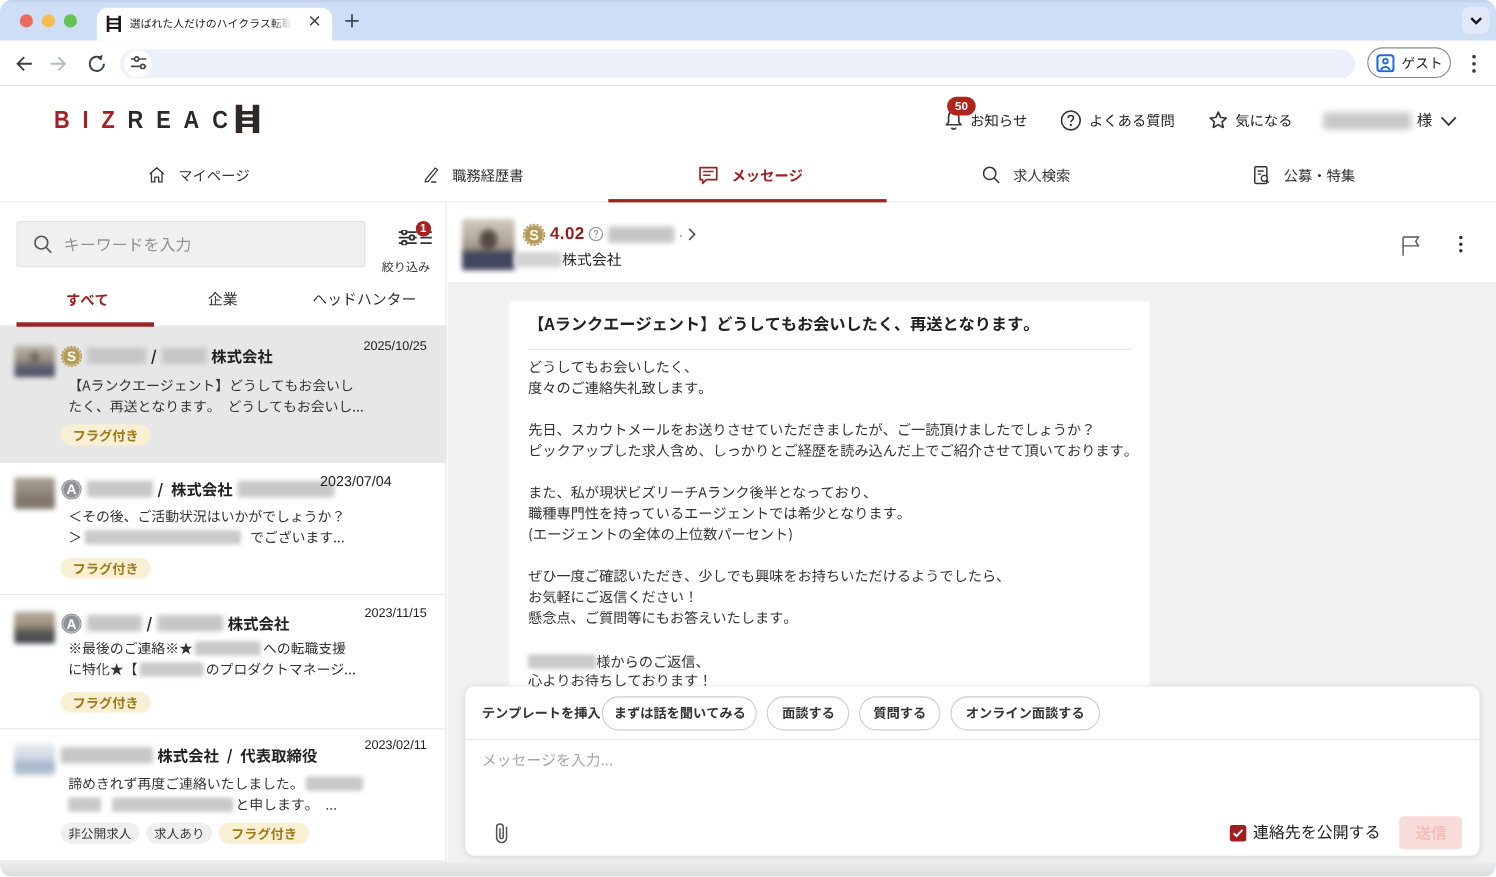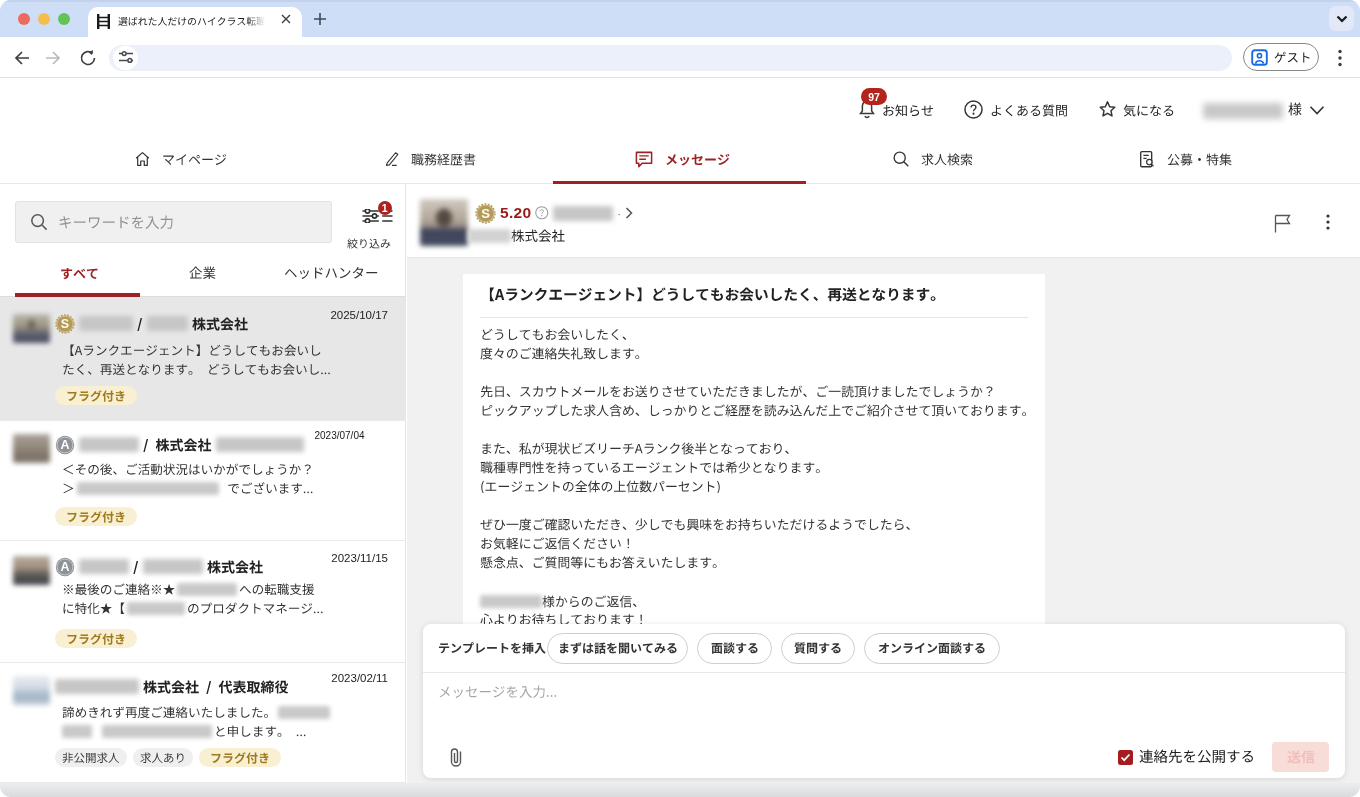--- a/index.html
+++ b/index.html
@@ -87,25 +87,32 @@
           <use href="#rc" x="100"></use>
           <use href="#rg" x="200"></use>
         </g>
       </svg>
     </div>
     <svg class="abs" width="4" height="18" viewBox="0 0 4 18" style="left:1338px;top:49px">
       <circle cx="2" cy="2.5" r="1.7" fill="#3c4043"></circle>
       <circle cx="2" cy="9" r="1.7" fill="#3c4043"></circle>
       <circle cx="2" cy="15.5" r="1.7" fill="#3c4043"></circle>
     </svg>
+    <div class="abs" style="left:49px;top:94px;width:220px;height:30px;white-space:nowrap">
+<span style="display:inline-block;font-weight:700;font-size:22.5px;letter-spacing:13.3px;color:#a32125;vertical-align:top;line-height:30px;transform:scaleX(0.88);transform-origin:0 0">BIZ<span style="color:#2e2926">REAC</span></span><svg width="22" height="26" viewBox="0 0 22 26" style="position:absolute;left:164.5px;top:1px">
+        <g stroke="#2e2926" fill="none">
+          <path d="M3.2 0 V26 M18.8 0 V26" stroke-width="6"></path>
+          <path d="M3.2 7.5 H18.8 M3.2 13.2 H18.8 M3.2 18.9 H18.8" stroke-width="3"></path>
+        </g>
+      </svg></div>
     <svg class="abs" width="16" height="20" viewBox="0 0 20 24" style="left:859px;top:99px">
       <path d="M10 2.5 C6.2 2.5 4.2 5.2 4.2 8.8 L4.2 14.5 L2 17.5 L18 17.5 L15.8 14.5 L15.8 8.8 C15.8 5.2 13.8 2.5 10 2.5 Z" fill="none" stroke="#3a3a3a" stroke-width="1.9"></path>
       <path d="M7.4 20.8 A2.8 2.8 0 0 0 12.6 20.8" fill="none" stroke="#3a3a3a" stroke-width="1.9"></path>
     </svg>
-    <div class="abs row" style="left:861px;top:88px;width:26px;height:17px;background:#b2241c;border-radius:9px;color:#fff;font-size:10.5px;font-weight:700;justify-content:center">97</div>
+    <div class="abs row" style="left:861px;top:88px;width:26px;height:17px;background:#b2241c;border-radius:9px;color:#fff;font-size:10.5px;font-weight:700;justify-content:center">50</div>
     <div class="abs" style="left:882px;top:102.5px"><svg width="52.0" height="13.0" viewBox="0 0 400 100" class="jt" fill="#222">
         <g transform="translate(0,88) scale(1,-1)">
           <use href="#rh"></use>
           <use href="#ri" x="100"></use>
           <use href="#rj" x="200"></use>
           <use href="#rk" x="300"></use>
         </g>
       </svg></div>
     <svg class="abs" width="19" height="19" viewBox="0 0 22 22" style="left:964px;top:100px">
       <circle cx="11" cy="11" r="9.9" fill="none" stroke="#333" stroke-width="1.7"></circle>
@@ -357,21 +364,21 @@
           <use href="#rh" x="1650"></use>
           <use href="#r2e" x="1750"></use>
           <use href="#r2f" x="1850"></use>
           <use href="#r2b" x="1950"></use>
           <use href="#r2n" x="2050"></use>
           <use href="#r2n" x="2078"></use>
           <use href="#r2n" x="2106"></use>
         </g>
       </svg>
     </div>
-    <div class="abs" style="left:291px;top:309px;width:97px;text-align:right;font-size:11.5px;color:#222">2025/10/17</div>
+    <div class="abs" style="left:291px;top:309px;width:97px;text-align:right;font-size:11.5px;color:#222">2025/10/25</div>
     <div class="abs" style="left:55px;top:386px"><span class="row" style="display:inline-flex;height:19px;padding:0 11px;background:#f9efd3;border-radius:10px;align-items:center">
         <svg width="60.0" height="12.0" viewBox="0 0 500 100" class="jt" fill="#9f7a1c">
           <g transform="translate(0,88) scale(1,-1)">
             <use href="#b2o"></use>
             <use href="#b2p" x="100"></use>
             <use href="#b2q" x="200"></use>
             <use href="#b2r" x="300"></use>
             <use href="#b2s" x="400"></use>
           </g>
         </svg>
@@ -436,21 +443,21 @@
           <use href="#r38" x="250"></use>
           <use href="#r2f" x="350"></use>
           <use href="#r2k" x="450"></use>
           <use href="#r2l" x="550"></use>
           <use href="#r2n" x="650"></use>
           <use href="#r2n" x="678"></use>
           <use href="#r2n" x="706"></use>
         </g>
       </svg>
     </div>
-    <div class="abs" style="left:291px;top:429.5px;width:97px;text-align:center;font-size:10px;color:#222">2023/07/04</div>
+    <div class="abs" style="left:291px;top:429.5px;width:97px;text-align:left;font-size:13px;color:#222">2023/07/04</div>
     <div class="abs" style="left:55px;top:507px"><span class="row" style="display:inline-flex;height:19px;padding:0 11px;background:#f9efd3;border-radius:10px;align-items:center">
         <svg width="60.0" height="12.0" viewBox="0 0 500 100" class="jt" fill="#9f7a1c">
           <g transform="translate(0,88) scale(1,-1)">
             <use href="#b2o"></use>
             <use href="#b2p" x="100"></use>
             <use href="#b2q" x="200"></use>
             <use href="#b2r" x="300"></use>
             <use href="#b2s" x="400"></use>
           </g>
         </svg>
@@ -649,21 +656,21 @@
     <div class="abs" style="left:407px;top:257px;width:953px;height:1px;background:#e6e6e6"></div>
     <div class="abs" style="left:407px;top:258px;width:953px;height:525px;background:#f1f1f1"></div>
     <div class="abs" style="left:420px;top:199px;width:48px;height:47px;border-radius:2px;background:radial-gradient(ellipse 13px 15px at 50% 40%,#4f4540 0%,#5d5046 55%,rgba(93,80,70,0) 70%),linear-gradient(180deg,#cfc9bf 0%,#b5ab9d 40%,#9a9187 58%,#3f4459 66%,#454d63 100%);filter:blur(2.5px)"></div>
     <div class="abs row" style="left:475px;top:202px;height:22px;gap:4px">
       <svg width="21" height="21" viewBox="0 0 20 20" style="flex:none">
         <circle cx="10" cy="10" r="8.6" fill="#b49a58"></circle>
         <circle cx="10" cy="10" r="9.1" fill="none" stroke="#ad9256" stroke-width="1.1" stroke-dasharray="1.8 1.4"></circle>
         <circle cx="10" cy="10" r="7.9" fill="none" stroke="#cdb97e" stroke-width="1"></circle>
         <text x="10" y="14.4" font-size="12.5" font-weight="bold" fill="#fffbef" text-anchor="middle" font-family="Liberation Sans,sans-serif">S</text>
       </svg>
-      <span style="font-size:15.5px;font-weight:700;color:#9a1b1b;letter-spacing:0.3px">5.20</span>
+      <span style="font-size:15.5px;font-weight:700;color:#9a1b1b;letter-spacing:0.3px">4.02</span>
       <svg width="13.5" height="13.5" viewBox="0 0 15 15">
         <circle cx="7.5" cy="7.5" r="6.7" fill="none" stroke="#9a9a9a" stroke-width="1.2"></circle>
         <path d="M5.7 5.9 C5.7 4.8 6.5 4.1 7.5 4.1 C8.6 4.1 9.3 4.8 9.3 5.7 C9.3 7.3 7.5 7.2 7.5 8.7" fill="none" stroke="#9a9a9a" stroke-width="1.1"></path>
         <circle cx="7.5" cy="10.7" r=".8" fill="#9a9a9a"></circle>
       </svg>
       <span class="bl" style="width:60px;height:15px;background:#c6c6c6;border-radius:2px;filter:blur(2.5px);"></span>
       <span style="color:#888;font-size:13px">·</span>
       <svg width="8" height="12" viewBox="0 0 8 12">
         <path d="M1.5 1 L6.5 6 L1.5 11" fill="none" stroke="#555" stroke-width="1.5"></path>
       </svg>

